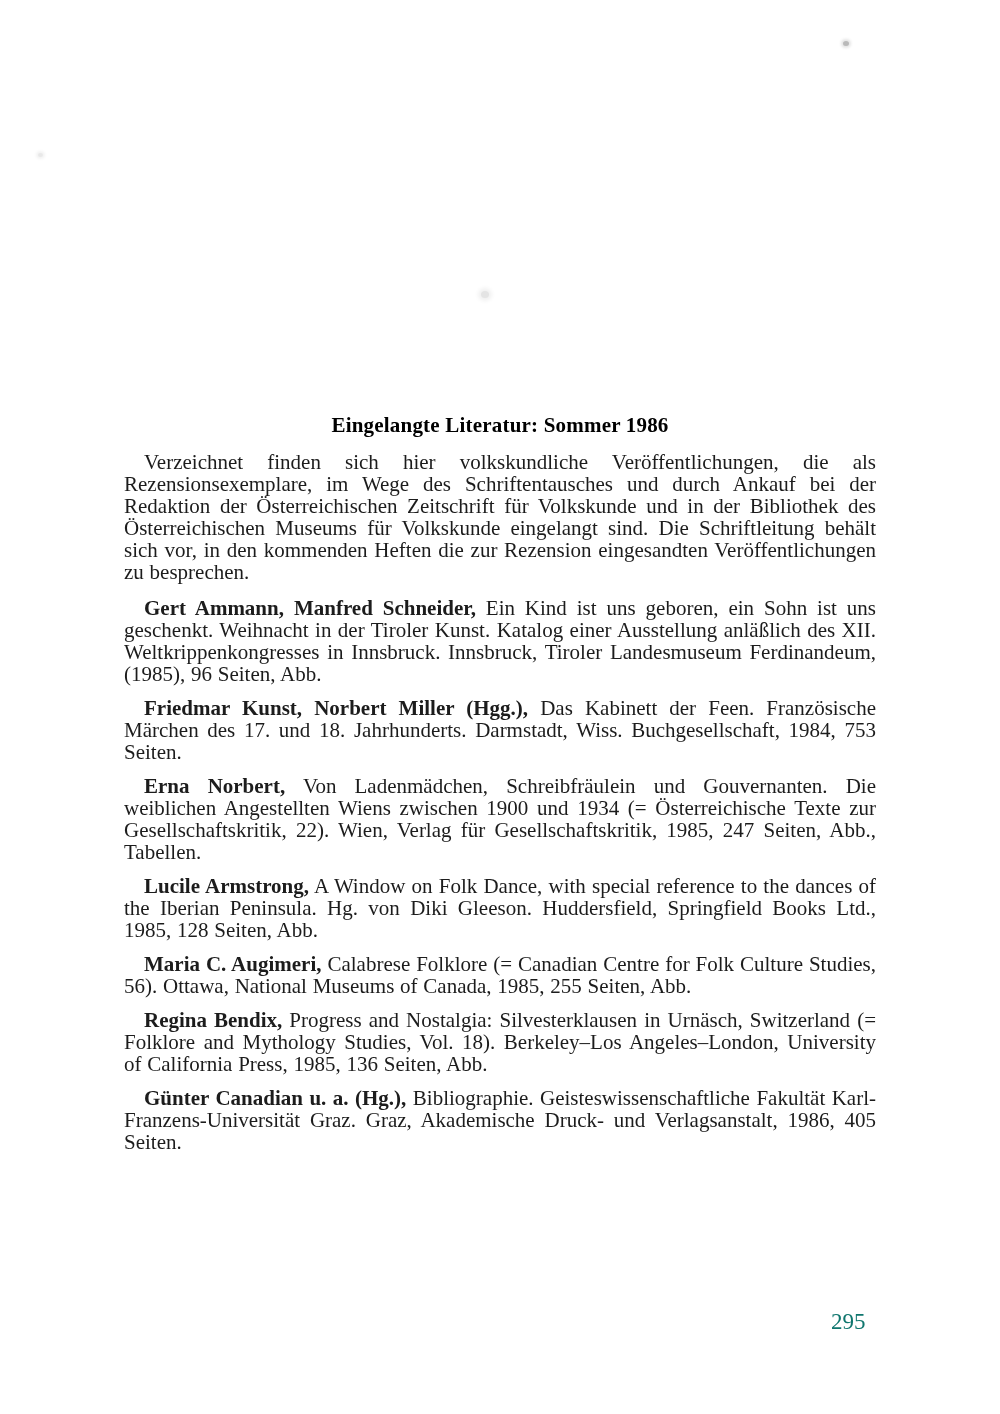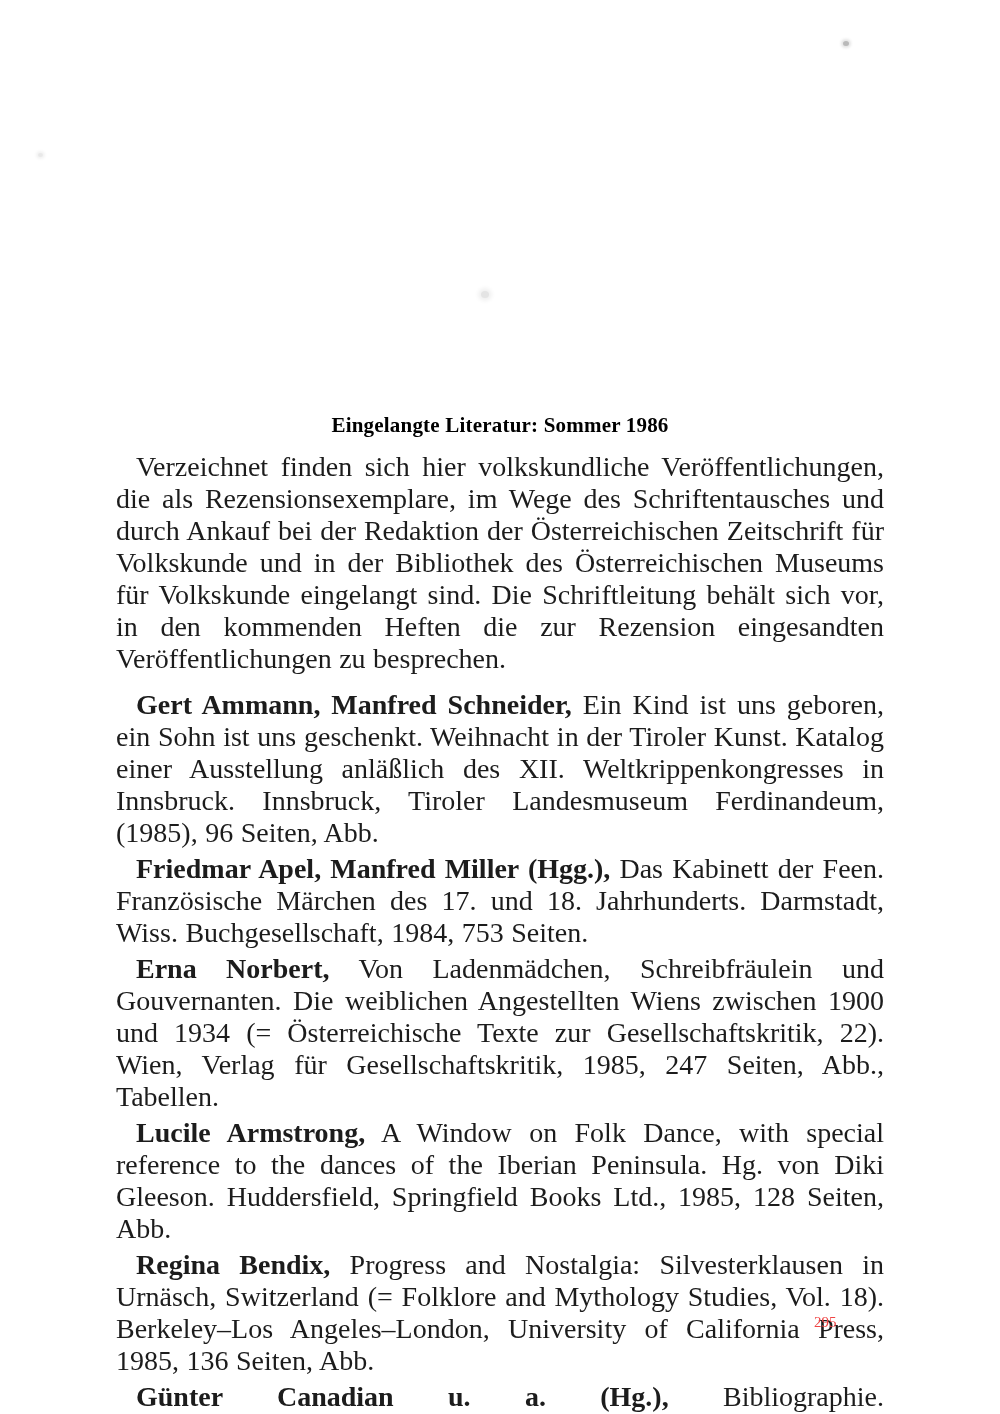--- a/index.html
+++ b/index.html
@@ -24,39 +24,39 @@
   .title {
     font-size: 21px;
     line-height: 24px;
     font-weight: bold;
     text-align: center;
     color: #000000;
     margin: 0 0 14px 0;
     letter-spacing: 0.2px;
   }
   p.para {
-    font-size: 28px;
-    line-height: 32px;
+    font-size: 21px;
+    line-height: 22px;
     text-align: justify;
     text-indent: 20px;
-    margin: 4px;
+    margin: 12px;
     hyphens: auto;
     -webkit-hyphens: auto;
     word-spacing: 0.5px;
   }
   p.intro {
     margin-bottom: 14px;
   }
   .pagenum {
     position: absolute;
-    left: 814px;
+    left: 831px;
     top: 1309px;
-    font-size: 15px;
+    font-size: 23px;
     line-height: 26px;
-    color: #ef4444;
+    color: #0f766e;
   }
   .speck {
     position: absolute;
     border-radius: 50%;
   }
   .speck.s1 { left: 843px; top: 41px;  width: 6px; height: 5px; background: #b9b9b9; box-shadow: 0 0 3px 2px #e3e3e3; }
   .speck.s2 { left: 481px; top: 291px; width: 8px; height: 7px; background: #e4e4e4; box-shadow: 0 0 4px 3px #f0f0f0; }
   .speck.s3 { left: 38px;  top: 153px; width: 5px; height: 4px; background: #e8e8e8; box-shadow: 0 0 3px 2px #f2f2f2; }
 </style>
 </head>
@@ -64,21 +64,22 @@
 
 <span class="speck s1"></span>
 <span class="speck s2"></span>
 <span class="speck s3"></span>
 
 <div class="content">
   <h1 class="title">Eingelangte Literatur: Sommer 1986</h1>
   <p class="para intro">Verzeichnet finden sich hier volkskundliche Veröffentlichungen, die als Rezensionsexemplare, im Wege des Schriftentausches und durch Ankauf bei der Redaktion der Österreichischen Zeitschrift für Volkskunde und in der Bibliothek des Österreichischen Museums für Volkskunde eingelangt sind. Die Schriftleitung behält sich vor, in den kommenden Heften die zur Rezension eingesandten Veröffentlichungen zu besprechen.</p>
   <div id="entries">
       <p class="para entry"><b>Gert Ammann, Manfred Schneider,</b><span> Ein Kind ist uns geboren, ein Sohn ist uns geschenkt. Weihnacht in der Tiroler Kunst. Katalog einer Ausstellung anläßlich des XII. Weltkrippenkongresses in Innsbruck. Innsbruck, Tiroler Landesmuseum Ferdinandeum, (1985), 96 Seiten, Abb.</span></p>
-      <p class="para entry"><b>Friedmar Apel, Manfred Miller (Hgg.),</b><span> Das Kabinett der Feen. Französische Märchen des 17. und 18. Jahrhunderts. Darmstadt, Wiss. Buchgesellschaft, 1984, 753 Seiten.</span></p>
+      <p class="para entry"><b>Friedmar Kunst, Norbert Miller (Hgg.),</b><span> Das Kabinett der Feen. Französische Märchen des 17. und 18. Jahrhunderts. Darmstadt, Wiss. Buchgesellschaft, 1984, 753 Seiten.</span></p>
       <p class="para entry"><b>Erna Norbert,</b><span> Von Ladenmädchen, Schreibfräulein und Gouvernanten. Die weiblichen Angestellten Wiens zwischen 1900 und 1934 (= Österreichische Texte zur Gesellschaftskritik, 22). Wien, Verlag für Gesellschaftskritik, 1985, 247 Seiten, Abb., Tabellen.</span></p>
       <p class="para entry"><b>Lucile Armstrong,</b><span> A Window on Folk Dance, with special reference to the dances of the Iberian Peninsula. Hg. von Diki Gleeson. Huddersfield, Springfield Books Ltd., 1985, 128 Seiten, Abb.</span></p>
+      <p class="para entry"><b>Maria C. Augimeri,</b><span> Calabrese Folklore (= Canadian Centre for Folk Culture Studies, 56). Ottawa, National Museums of Canada, 1985, 255 Seiten, Abb.</span></p>
       <p class="para entry"><b>Regina Bendix,</b><span> Progress and Nostalgia: Silvesterklausen in Urnäsch, Switzerland (= Folklore and Mythology Studies, Vol. 18). Berkeley–Los Angeles–London, University of California Press, 1985, 136 Seiten, Abb.</span></p>
       <p class="para entry"><b>Günter Canadian u. a. (Hg.),</b><span> Bibliographie. Geisteswissenschaftliche Fakultät Karl-Franzens-Universität Graz. Graz, Akademische Druck- und Verlagsanstalt, 1986, 405 Seiten.</span></p>
     </div>
 </div>
 
 <div class="pagenum">295</div>
 
 </body></html>

